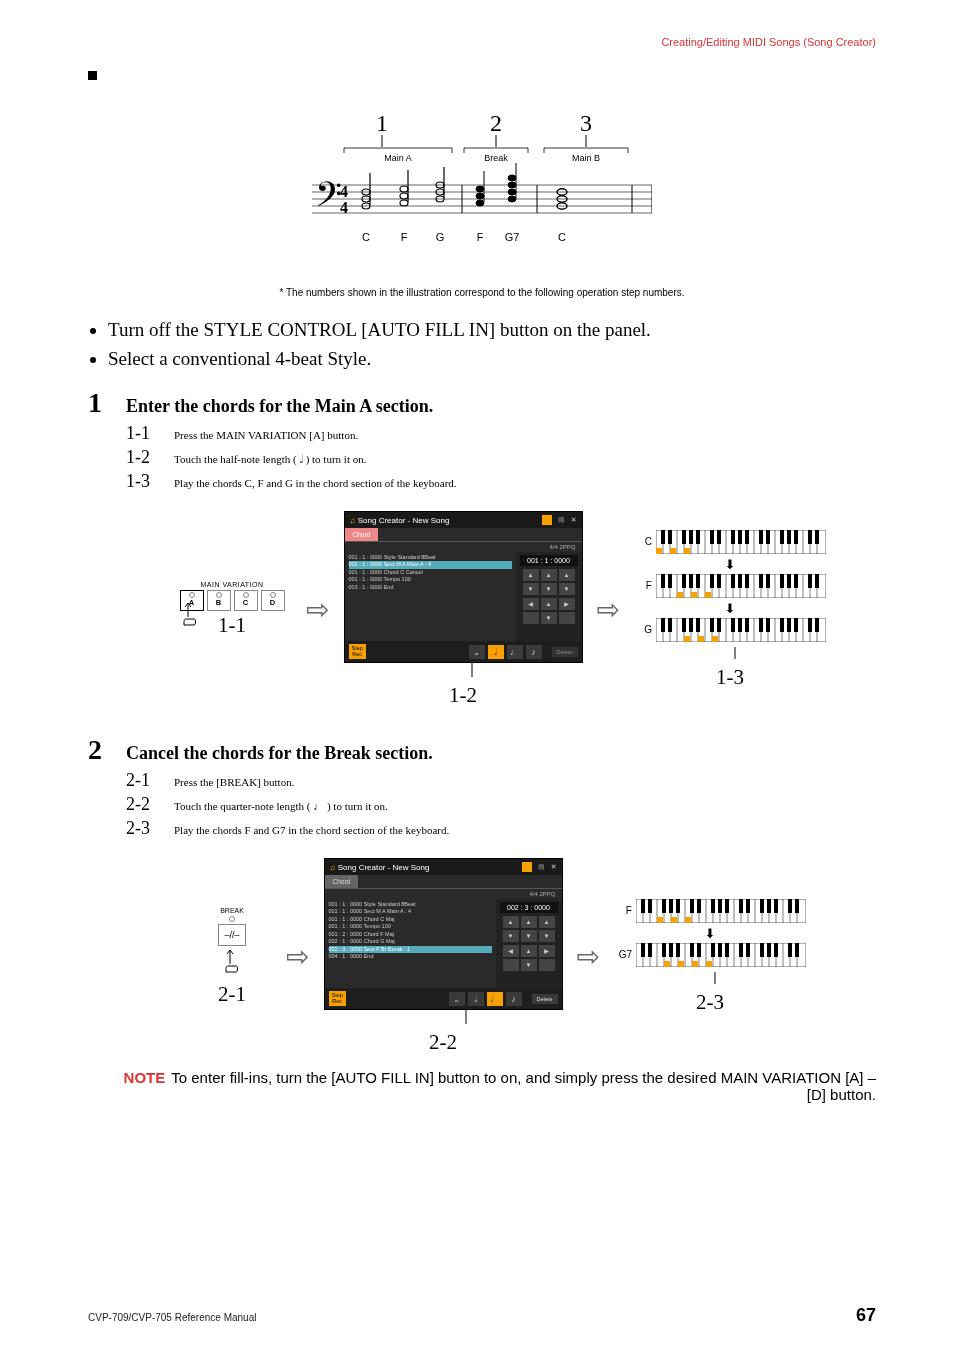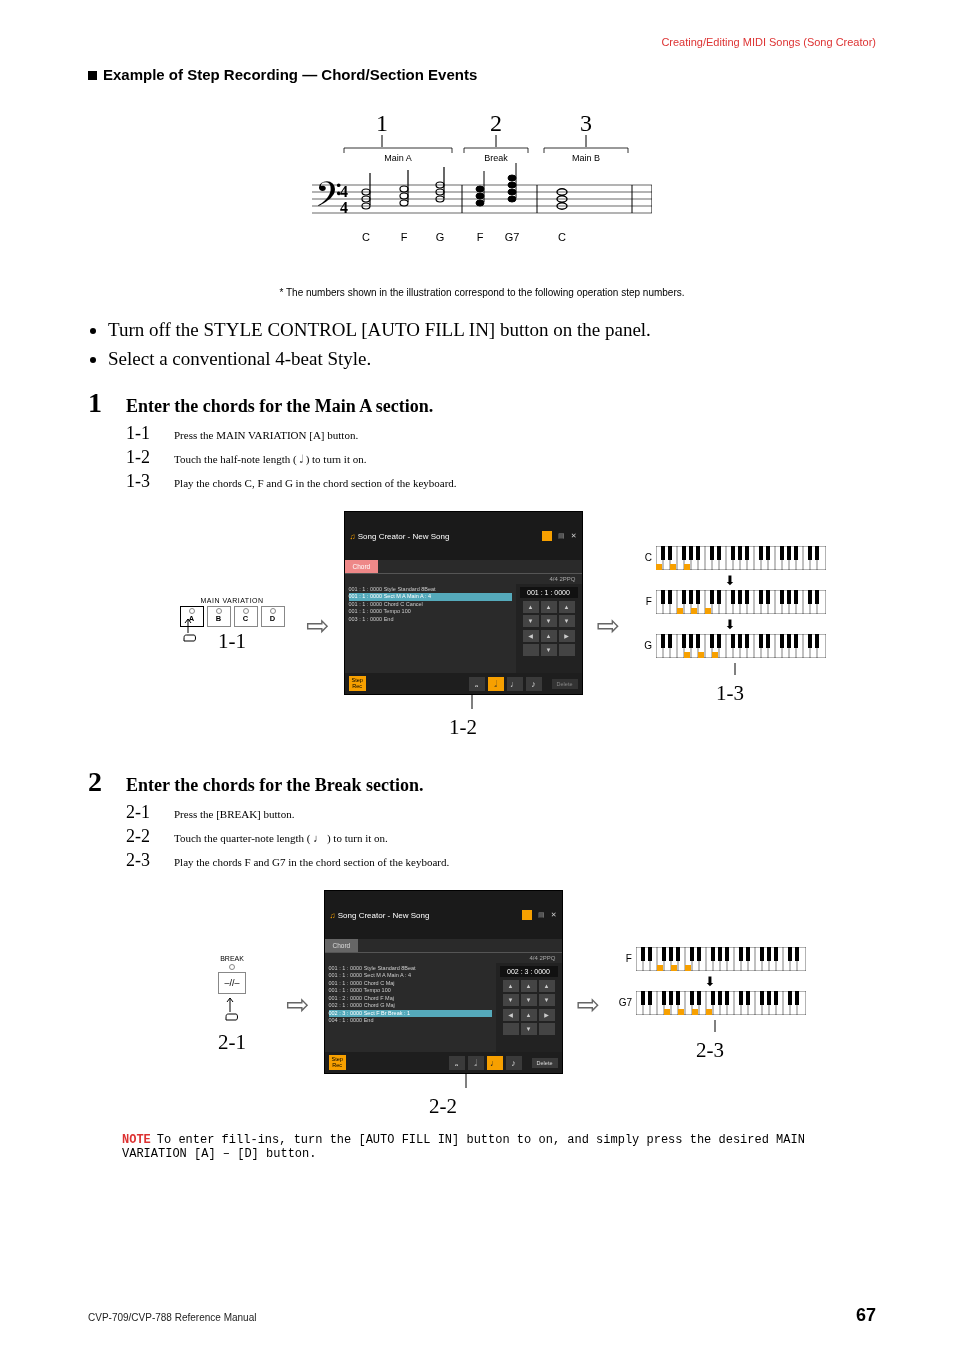--- a/index.html
+++ b/index.html
@@ -133,23 +133,24 @@
     font-size: 13px;
     margin: 1px 0;
   }
   .caption {
     font-family: Georgia, serif;
     font-size: 21px;
     text-align: center;
     margin-top: 2px;
   }
   .note-line {
-    font-family: Liberation Mono, monospace;
-    font-size: 12px;
+    font-family: Liberation Sans, sans-serif;
+    font-size: 15px;
     margin: 14px 0 0 34px;
+    text-align: right;
   }
   .note-label {
     color: #d33;
     font-weight: bold;
     margin-right: 6px;
   }
   .footer {
     position: absolute;
     bottom: 24px;
     left: 88px;
@@ -171,21 +172,21 @@
   .song-creator {
     width: 237px;
     background: #2a2a2a;
     border: 1px solid #000;
     font-family: Arial, sans-serif;
     font-size: 7px;
     color: #ccc;
   }
   .sc-title {
     background: #1a1a1a;
-    padding: 19px 5px;
+    padding: 3px 5px;
     display: flex;
     align-items: center;
     justify-content: space-between;
     gap: 21px;
   }
   .sc-title-left { color:#fff; font-size:8px; }
   .sc-title-right { display:flex; gap:6px; align-items:center; }
   .sc-icon { width:10px; height:10px; background:#f7a000; }
   .sc-tabs {
     display: flex;
@@ -255,21 +256,21 @@
   .break-box { border:1px solid #888; width:26px; height:20px; margin:0 auto; display:flex; align-items:center; justify-content:center; font-size:9px;}
 </style>
 </head>
 <body>
 
 <div class="page">
 
   <div class="header-right">Creating/Editing MIDI Songs (Song Creator)</div>
 
   <div class="section-title">
-    <span class="square"></span><span>Example of Step Recording — Chord/Section Events</span>
+    <span class="square"></span>
   </div>
 
   <div class="notation-block">
     <svg class="notation-svg" width="340" height="160" viewBox="0 0 340 160">
 
       <text x="70" y="18" font-family="Georgia" font-size="24" text-anchor="middle">1</text>
       <text x="184" y="18" font-family="Georgia" font-size="24" text-anchor="middle">2</text>
       <text x="274" y="18" font-family="Georgia" font-size="24" text-anchor="middle">3</text>
       <line x1="70" y1="22" x2="70" y2="34" stroke="#000"></line>
       <line x1="184" y1="22" x2="184" y2="34" stroke="#000"></line>
@@ -627,21 +628,21 @@
       <svg width="190" height="12">
           <line x1="100" y1="0" x2="100" y2="12" stroke="#000"></line>
         </svg>
       <div class="caption">1-3</div>
     </div>
   </div>
 
   <div class="step" style="margin-top:26px;">
     <div class="step-num">2</div>
     <div class="step-body">
-      <div class="step-title">Enter the chords for the Break section.</div>
+      <div class="step-title">Cancel the chords for the Break section.</div>
       <div class="substep">
           <div class="substep-num">2-1</div>
           <div class="substep-text">Press the [BREAK] button.</div>
         </div>
       <div class="substep">
           <div class="substep-num">2-2</div>
           <div class="substep-text">Touch the quarter-note length ( ♩ ) to turn it on.</div>
         </div>
       <div class="substep">
           <div class="substep-num">2-3</div>
@@ -845,17 +846,17 @@
         </svg>
       <div class="caption">2-3</div>
     </div>
   </div>
 
   <div class="note-line">
     <span class="note-label">NOTE</span><span>To enter fill-ins, turn the [AUTO FILL IN] button to on, and simply press the desired MAIN VARIATION [A] – [D] button.</span>
   </div>
 
   <div class="footer">
-    <div class="footer-left">CVP-709/CVP-788 Reference Manual</div>
+    <div class="footer-left">CVP-709/CVP-705 Reference Manual</div>
     <div class="footer-right">67</div>
   </div>
 
 </div>
 
 </body></html>

